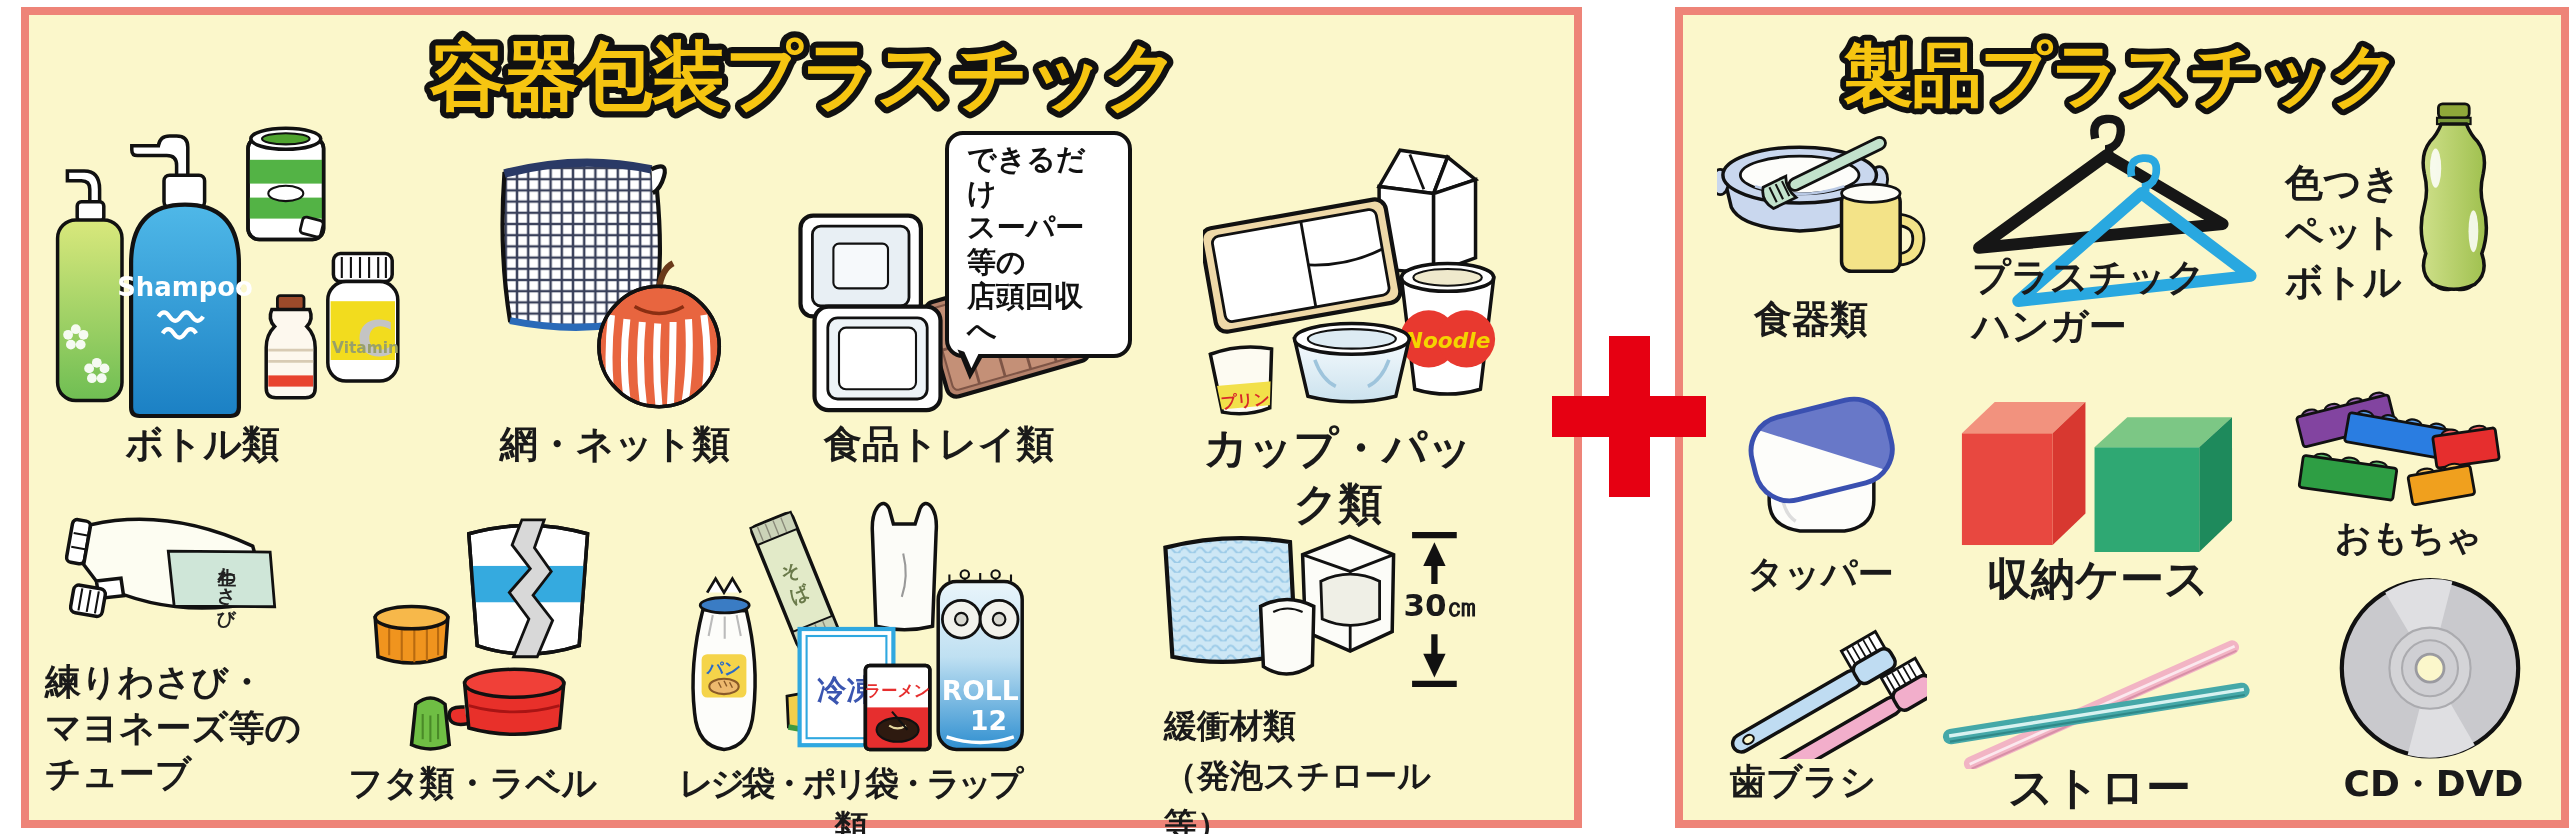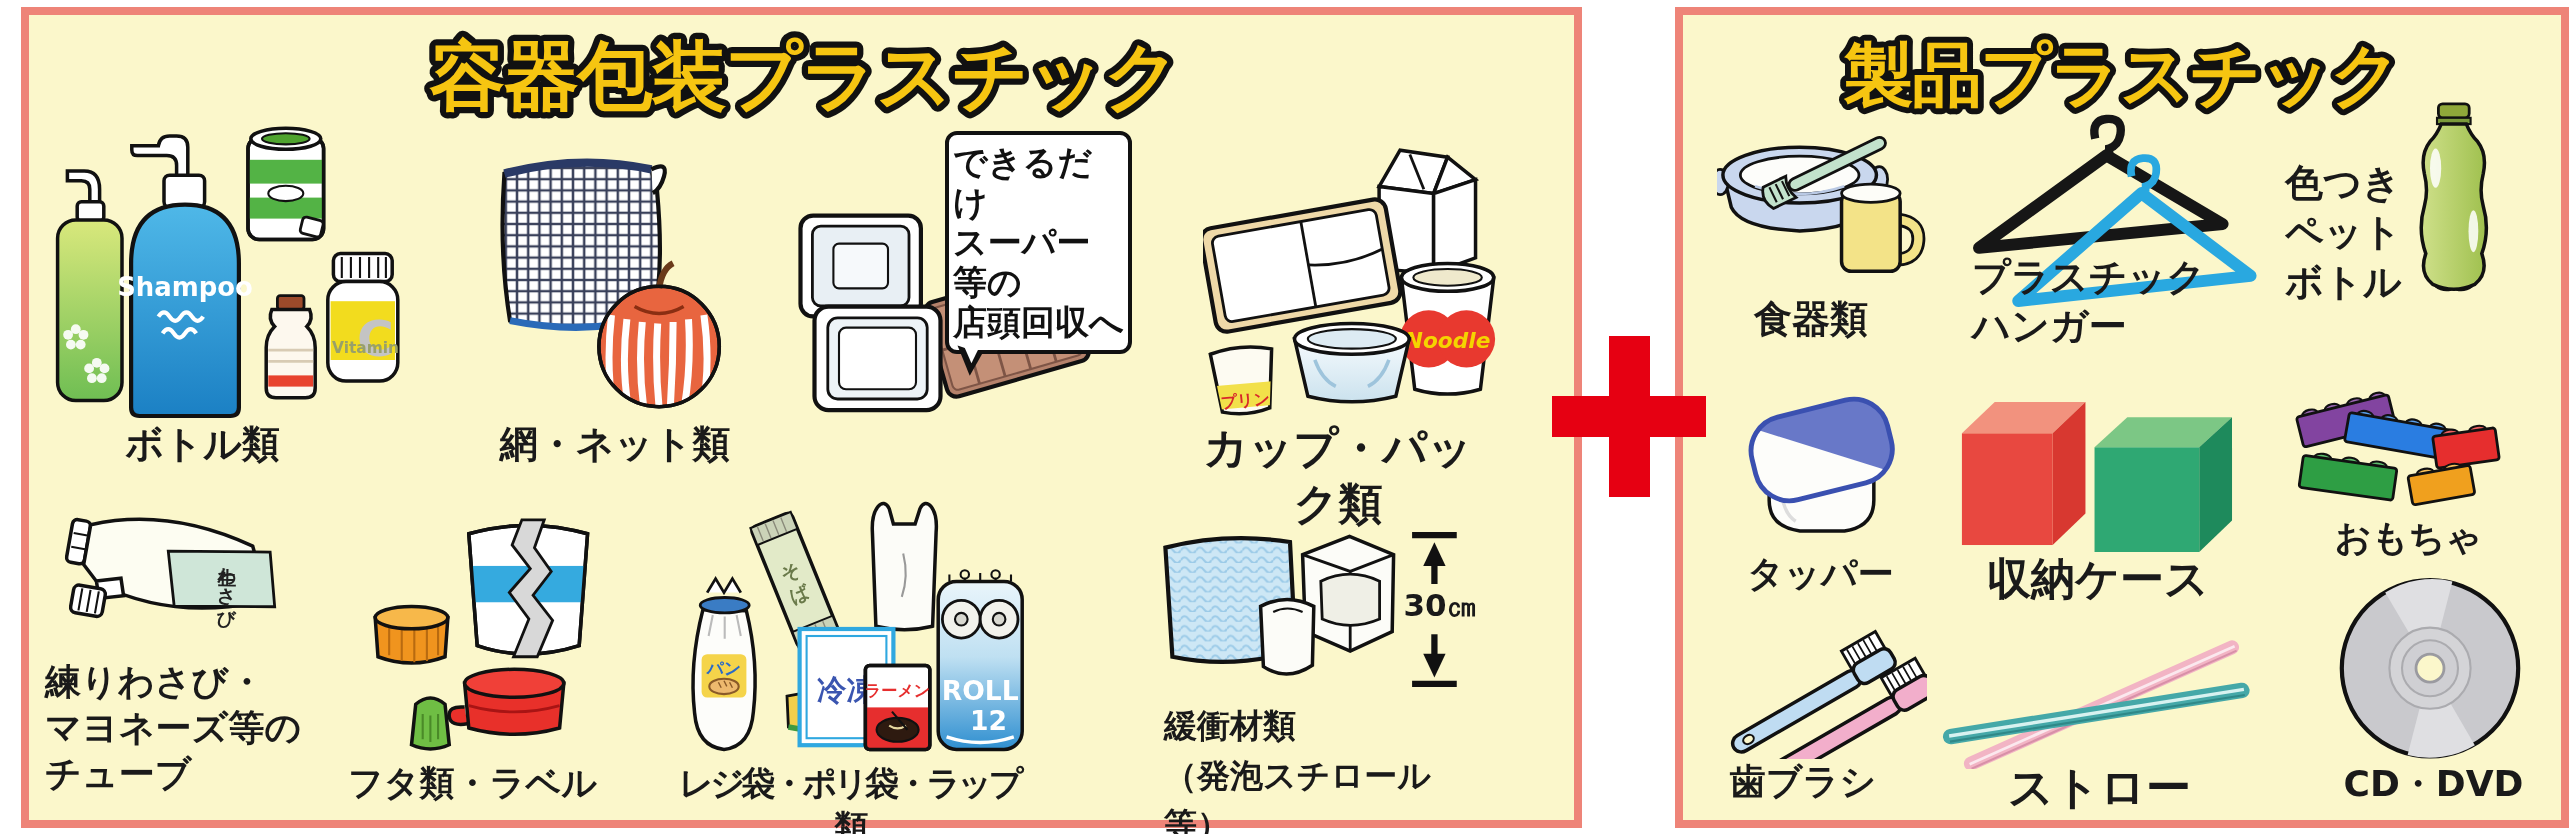--- a/index.html
+++ b/index.html
@@ -6,21 +6,21 @@
   .page{position:relative;width:2576px;height:835px;background:#fff;overflow:hidden;
         font-family:"DejaVu Sans","Liberation Sans",sans-serif;}
   .panel{position:absolute;top:7px;height:821px;background:#FBF7CB;border:8.4px solid #EE8478;box-sizing:border-box;}
   #leftPanel{left:21px;width:1561px;}
   #rightPanel{left:1675px;width:894px;}
   .art{position:absolute;}
   .title-svg{position:absolute;}
   .lbl{position:absolute;color:#1a1a1a;font-weight:900;white-space:pre-line;text-align:center;line-height:1.28;}
   .lbl.la{text-align:left;}
   .bubble{position:absolute;left:945px;top:131px;width:187px;background:#fff;border:4.9px solid #111;
-          border-radius:12px;padding:7px 4px;font-size:34px;font-weight:900;color:#111;
+          border-radius:18px;padding:7px 18px;font-size:29px;font-weight:900;color:#111;
           line-height:1.18;white-space:pre-line;box-sizing:border-box;z-index:3;}
   .bubble:before{content:"";position:absolute;left:4.2px;bottom:-24px;width:0;height:0;
           border-style:solid;border-width:25px 5.6px 0 21px;border-color:#111 transparent transparent transparent;transform:rotate(18deg);}
   .bubble:after{content:"";position:absolute;left:11.2px;bottom:-12.6px;width:0;height:0;
           border-style:solid;border-width:17px 3.5px 0 14px;border-color:#fff transparent transparent transparent;transform:rotate(16deg);}
   .plusbar{position:absolute;background:#E60012;z-index:2;}
   svg text{font-family:"DejaVu Sans","Liberation Sans",sans-serif;}
 </style>
 </head>
 <body>
@@ -157,20 +157,21 @@
     </g>
     <g>
       <rect x="25" y="148" width="180" height="148" rx="20" fill="#fff" stroke="#111" stroke-width="6"></rect>
       <rect x="44" y="164" width="142" height="116" rx="14" fill="#EDF3F7" stroke="#111" stroke-width="4"></rect>
       <rect x="60" y="178" width="110" height="88" rx="10" fill="#fff" stroke="#111" stroke-width="3"></rect>
     </g>
   </svg>
   <div class="bubble">できるだけ
 スーパー等の
 店頭回収へ</div>
+  <div class="lbl" style="left:806px;top:420px;width:266px;font-size:38px">食品トレイ類</div>
 
   <svg class="art" style="left:1203px;top:129px" width="297" height="287" viewBox="0 0 425 410">
     <defs>
       <linearGradient id="gbowl" x1="0" y1="0" x2="0" y2="1">
           <stop offset="0" stop-color="#F5FAFD"></stop>
           <stop offset="1" stop-color="#CBE2EE"></stop>
         </linearGradient>
       <clipPath id="pudclip">
           <path d="M14,318 L24,402 Q58,412 92,402 L102,318 Q58,306 14,318 Z"></path>
         </clipPath>

